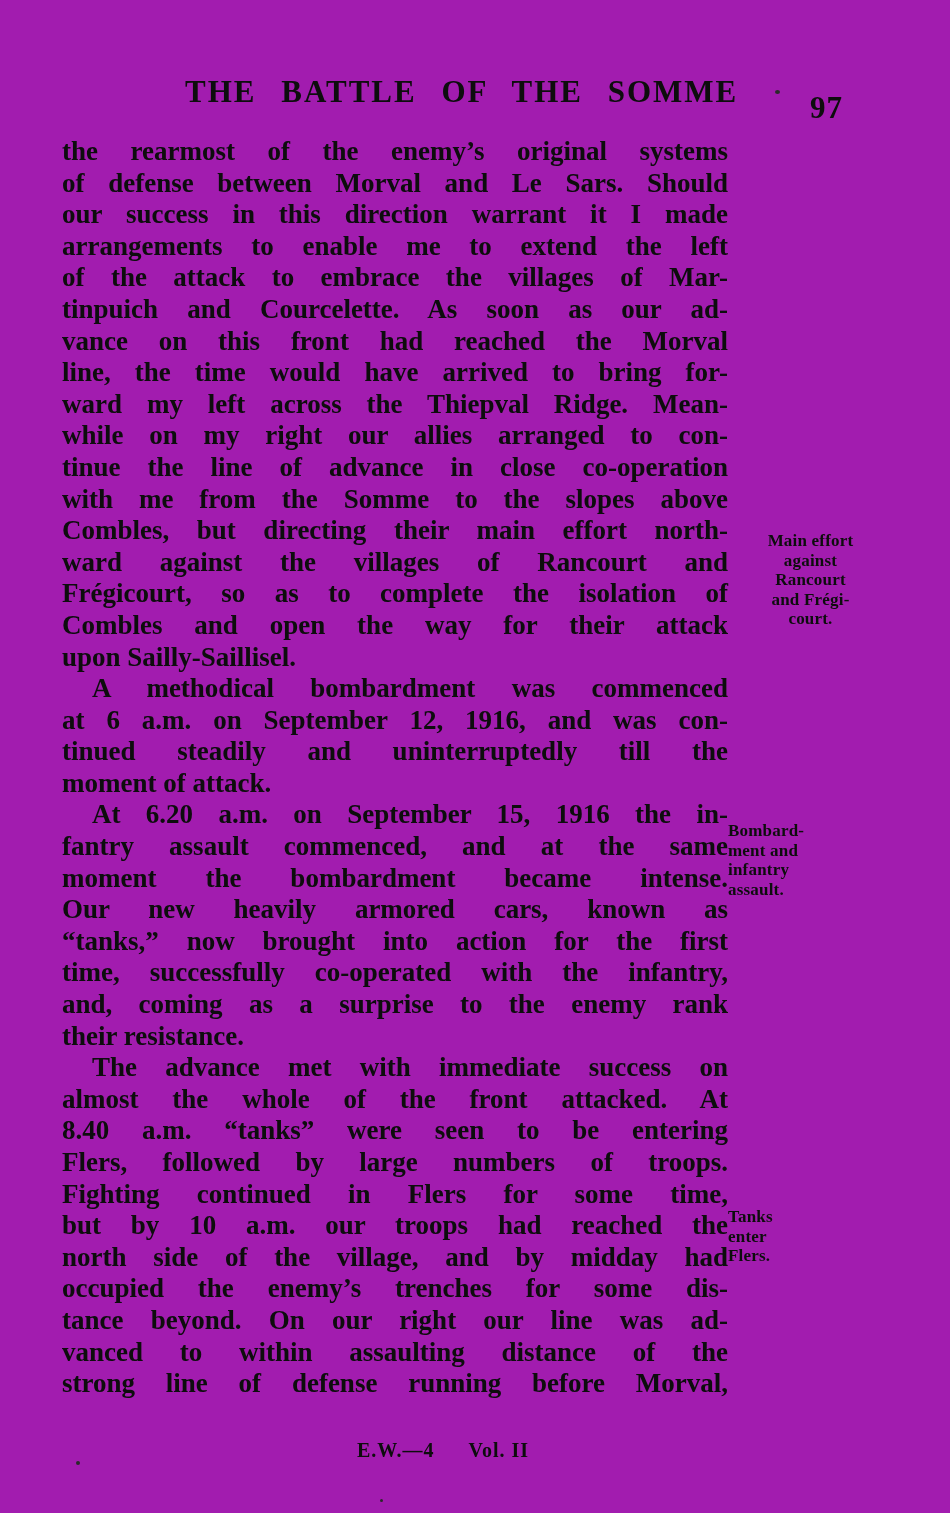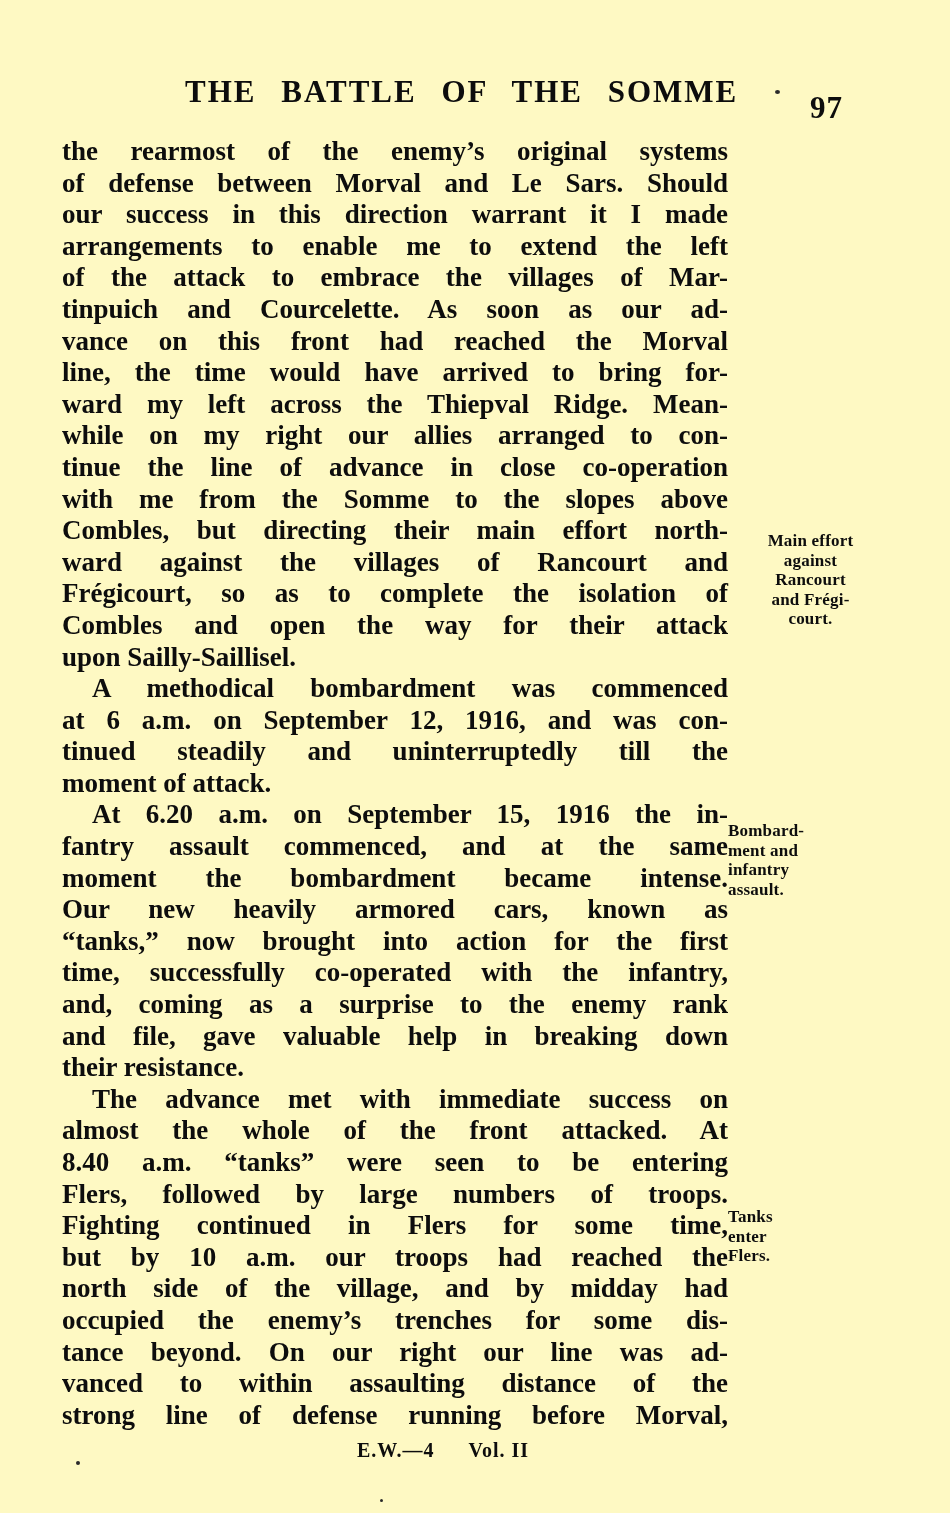--- a/index.html
+++ b/index.html
@@ -4,21 +4,21 @@
 <style>
   html, body {
     margin: 0;
     padding: 0;
     background: #e8e8e4;
   }
   .page {
     position: relative;
     width: 950px;
     height: 1513px;
-    background: #fef9c3;
+    background: #a21caf;
     overflow: hidden;
     font-family: "Liberation Serif", serif;
     font-weight: 700;
     color: #0d0d0d;
   }
   
   .running-head {
     position: absolute;
     top: 74px;
     left: 185px;
@@ -119,21 +119,20 @@
       <div class="line">at 6 a.m. on September 12, 1916, and was con-</div>
       <div class="line">tinued steadily and uninterruptedly till the</div>
       <div class="line para-end">moment of attack.</div>
       <div class="line indent">At 6.20 a.m. on September 15, 1916 the in-</div>
       <div class="line">fantry assault commenced, and at the same</div>
       <div class="line">moment the bombardment became intense.</div>
       <div class="line">Our new heavily armored cars, known as</div>
       <div class="line">“tanks,” now brought into action for the first</div>
       <div class="line">time, successfully co-operated with the infantry,</div>
       <div class="line">and, coming as a surprise to the enemy rank</div>
-      <div class="line">and file, gave valuable help in breaking down</div>
       <div class="line para-end">their resistance.</div>
       <div class="line indent">The advance met with immediate success on</div>
       <div class="line">almost the whole of the front attacked. At</div>
       <div class="line">8.40 a.m. “tanks” were seen to be entering</div>
       <div class="line">Flers, followed by large numbers of troops.</div>
       <div class="line">Fighting continued in Flers for some time,</div>
       <div class="line">but by 10 a.m. our troops had reached the</div>
       <div class="line">north side of the village, and by midday had</div>
       <div class="line">occupied the enemy’s trenches for some dis-</div>
       <div class="line">tance beyond. On our right our line was ad-</div>

